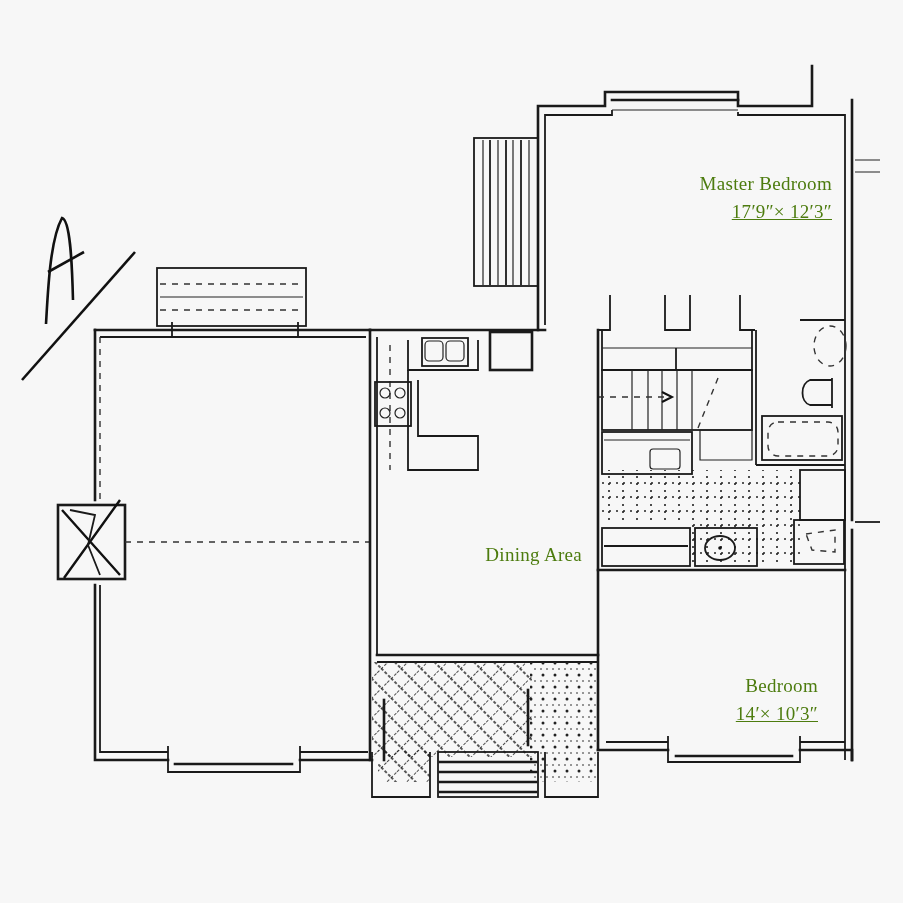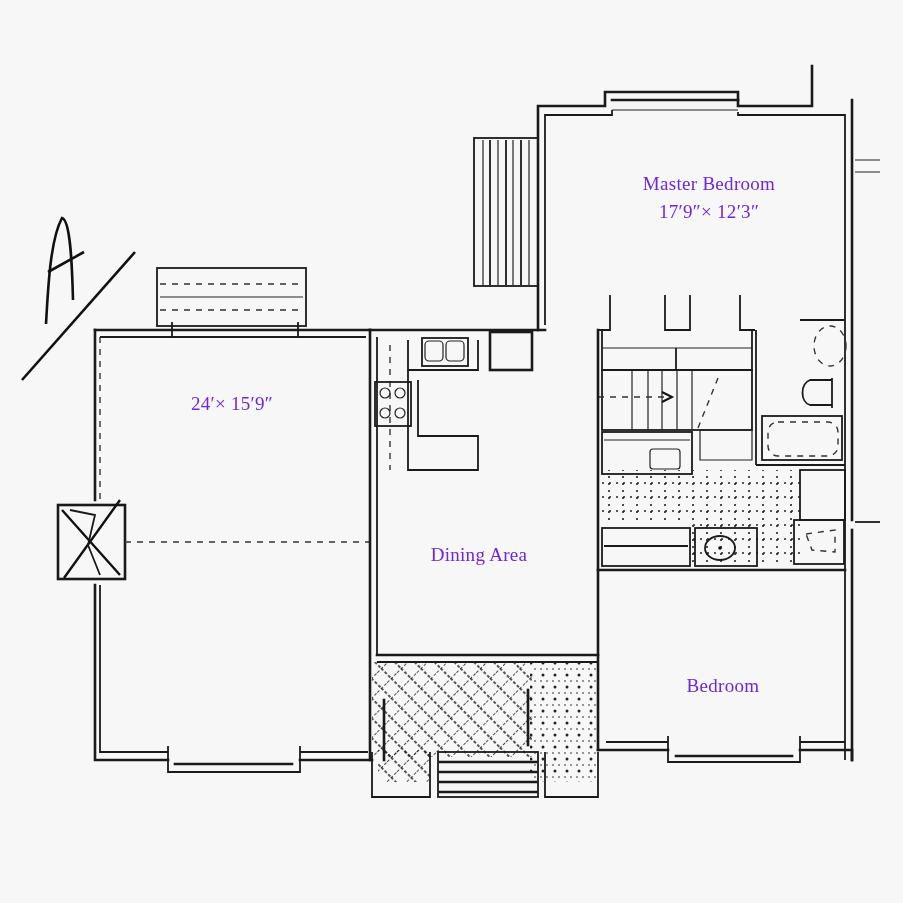--- a/index.html
+++ b/index.html
@@ -2,27 +2,27 @@
 <html><head>
   <meta charset="utf-8">
   <style>
     html, body { margin: 0; padding: 0; background: #f7f7f7; }
     body { width: 903px; height: 903px; overflow: hidden; position: relative; }
     .plan-wrap { position: absolute; left: 0; top: 0; width: 903px; height: 903px; }
     svg { display: block; }
     .room-label {
       position: absolute;
       font-family: "Liberation Serif", "DejaVu Serif", serif;
-      color: #6d28d9;
-      text-align: center;
+      color: #4d7c0f;
+      text-align: right;
       line-height: 1.45;
       letter-spacing: 0.3px;
     }
     .room-label .name { font-size: 19px; display: block; white-space: nowrap; }
-    .room-label .dims { font-size: 19px; display: block; white-space: nowrap; }
+    .room-label .dims { font-size: 19px; display: block; white-space: nowrap; text-decoration: underline; }
     .w { stroke: #1a1a1a; fill: none; stroke-width: 2.6; stroke-linecap: square; }
     .w2 { stroke: #1a1a1a; fill: none; stroke-width: 1.8; }
     .thin { stroke: #222; fill: none; stroke-width: 1.2; }
     .dash { stroke: #333; fill: none; stroke-width: 1.4; stroke-dasharray: 6 6; }
   </style>
 </head>
 <body>
 
 <div class="plan-wrap">
 <svg width="903" height="903" viewBox="0 0 903 903">
@@ -211,23 +211,23 @@
     <line x1="440" y1="782" x2="536" y2="782" class="w"></line>
     <line x1="440" y1="792" x2="536" y2="792" class="w"></line>
   </g>
 </svg>
 
   <div class="room-label" style="left:586px; top:170px; width:246px;">
     <span class="name">Master Bedroom</span>
     <span class="dims">17′9″× 12′3″</span>
   </div>
   <div class="room-label" style="left:132px; top:390px; width:200px;">
-    <span class="dims">24′× 15′9″</span>
   </div>
   <div class="room-label" style="left:470px; top:382px; width:140px;">
   </div>
-  <div class="room-label" style="left:384px; top:541px; width:190px;">
+  <div class="room-label" style="left:392px; top:541px; width:190px;">
     <span class="name">Dining Area</span>
   </div>
   <div class="room-label" style="left:628px; top:627px; width:190px;margin-top:45px;">
     <span class="name">Bedroom</span>
+    <span class="dims">14′× 10′3″</span>
   </div>
 </div>
 
 </body></html>

